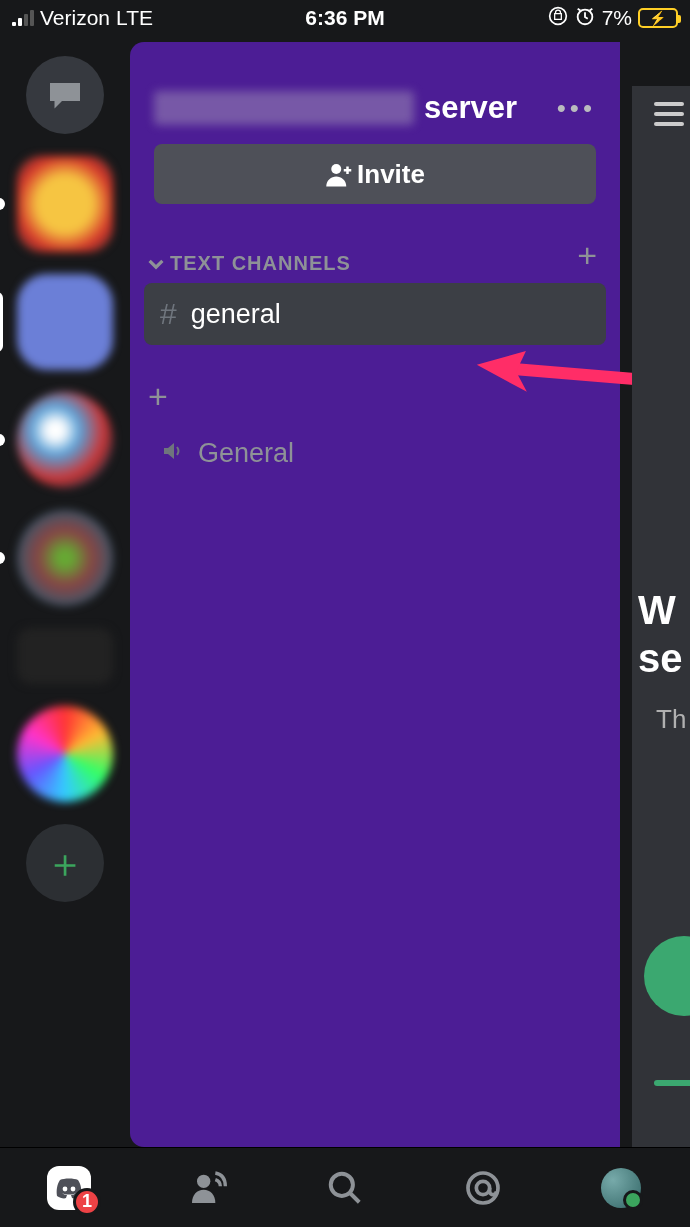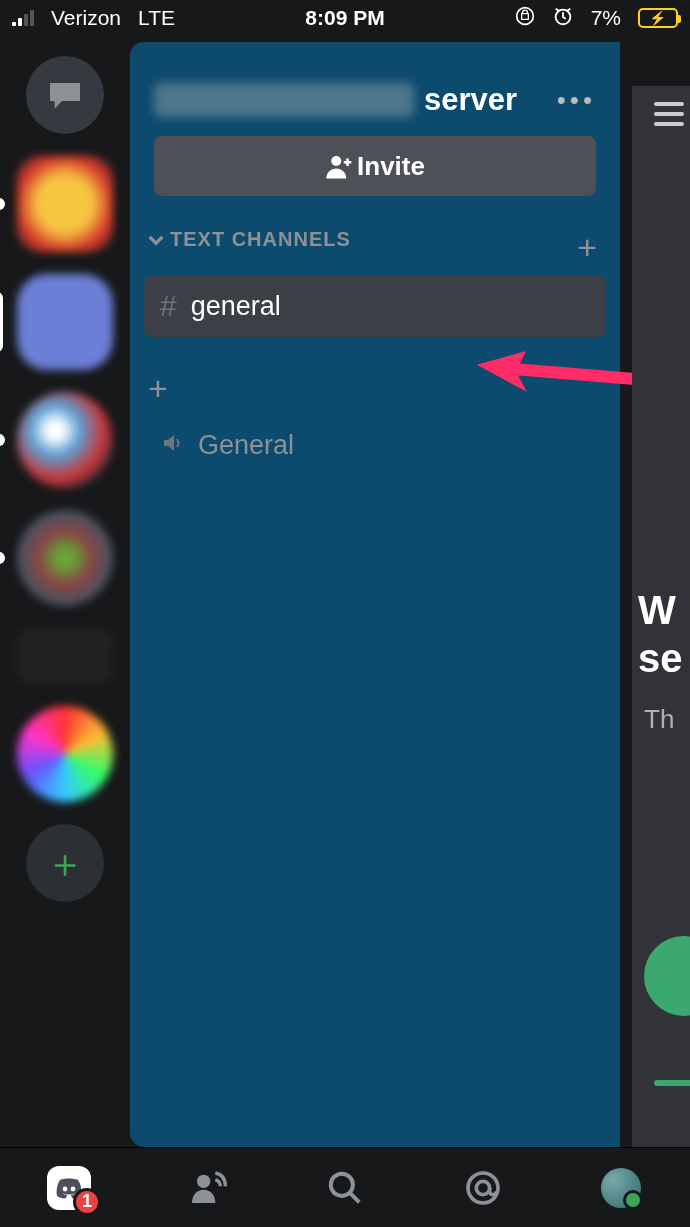--- a/index.html
+++ b/index.html
@@ -17,21 +17,21 @@
   .status-bar {
     height: 36px;
     display: flex;
     align-items: center;
     justify-content: space-between;
     padding: 0 12px;
     color: #fff;
     font-size: 21px;
     font-weight: 500;
   }
-  .status-left, .status-right { display: flex; align-items: center; gap: 17px; }
+  .status-left, .status-right { display: flex; align-items: center; gap: 6px; }
   .status-center { position: absolute; left: 50%; transform: translateX(-50%); font-weight: 600; }
   .signal { display: inline-flex; align-items: flex-end; gap: 2px; height: 16px; }
   .signal span { width: 4px; background: #555; border-radius: 1px; }
   .signal span.on { background: #fff; }
   .signal span:nth-child(1){height:4px;} .signal span:nth-child(2){height:8px;}
   .signal span:nth-child(3){height:12px;} .signal span:nth-child(4){height:16px;}
   .battery-box {
     width: 40px; height: 20px; border: 2px solid #ffcf26; border-radius: 5px;
     display: inline-flex; align-items: center; justify-content: center; position: relative;
   }
@@ -70,43 +70,43 @@
   .srv-pill { position:absolute; left:-24px; top:50%; transform:translateY(-50%); width:10px; height:60px; background:#fff; border-radius:0 6px 6px 0; }
   .add-server {
     width: 78px; height: 78px; border-radius: 50%;
     background: #2c2f33; display:flex; align-items:center; justify-content:center;
     color:#3ba55d; font-size: 40px; font-weight:300;
   }
 
   
   .channel-panel {
     flex: 0 0 490px;
-    background: #0c4a6e;
+    background: #4c1d95;
     border-radius: 14px 0 0 14px;
     margin-top: 6px;
     margin-left: 0;
-    padding: 8px 14px;
+    padding: 16px 14px;
     position: relative;
   }
   .server-header {
     display: flex; align-items: center; justify-content: space-between;
     padding: 32px 10px 18px 10px;
   }
   .server-name { font-size: 31px; font-weight: 700; color: #fff; display:flex; align-items:center; gap:10px;}
   .server-name-blur { display:inline-block; width: 260px; height: 34px; background: rgba(200,200,200,0.35); filter: blur(5px); border-radius:4px;}
   .ellipsis { color:#b9bbbe; font-size: 26px; letter-spacing: 4px; }
   .invite-btn {
     margin: 0 10px;
     background:#4e5058; color:#fff; border:none; border-radius:8px;
     height:60px; width: calc(100% - 20px); display:flex; align-items:center; justify-content:center; gap:2px;
     font-size: 26px; font-weight:600;
   }
 
   .cat-row {
-    display:flex; align-items:flex-start; justify-content:space-between;
+    display:flex; align-items:flex-end; justify-content:space-between;
     color:#8e9297; font-size:20px; font-weight:700; letter-spacing:1px;
     padding: 32px 8px 8px 4px;
   }
   .cat-left { display:flex; align-items:center; gap:6px;}
   .cat-plus { font-size: 34px; font-weight:300; color:#8e9297;}
 
   .channel-item {
     display:flex; align-items:center; gap:14px;
     padding: 14px 16px; border-radius:8px;
     color:#8e9297; font-size:27px;
@@ -123,21 +123,21 @@
   }
 
   
   .peek {
     position:absolute; right:0; top:50px; width:58px; height:1080px;
     background:#313338; color:#e0e0e0; padding-top:16px; overflow:hidden;
   }
   .peek-burger { display:flex; flex-direction:column; gap:6px; margin-left:22px;}
   .peek-burger span{ width:30px; height:4px; background:#ccc; border-radius:2px;}
   .peek-text { margin-top: 460px; font-size:40px; font-weight:700; color:#fff; white-space:nowrap; margin-left:6px; line-height:1.2;}
-  .peek-sub { font-size:26px; color:#b0b0b0; margin-left:12px; margin-top:22px;}
+  .peek-sub { font-size:26px; color:#b0b0b0; margin-left:24px; margin-top:22px;}
   .peek-circle { width:80px; height:80px; border-radius:50%; background:#3ba870; position:absolute; bottom:150px; right:-34px;}
   .peek-line { width:40px; height:6px; background:#3ba870; border-radius:3px; position:absolute; bottom:80px; right:-4px;}
 
   
   .tab-bar {
     position:absolute; bottom:0; left:0; right:0; height:80px;
     background:#17181a; display:flex; align-items:center; justify-content:space-around;
     border-top:1px solid #000;
   }
   .tab-item { color:#8e9297; font-size:30px; position:relative; width:50px; height:50px; display:flex; align-items:center; justify-content:center;}
@@ -166,21 +166,21 @@
   <div class="status-left">
     <span class="signal">
       <span class="on"></span>
         <span class="on"></span>
         <span></span>
         <span></span>
     </span>
     <span>Verizon</span>
     <span>LTE</span>
   </div>
-  <div class="status-center">8:09 PM</div>
+  <div class="status-center">6:36 PM</div>
   <div class="status-right">
     <span>
       <svg width="20" height="20" viewBox="0 0 24 24">
           <circle cx="12" cy="12" r="10" fill="none" stroke="#fff" stroke-width="2"></circle>
           <path d="M9 9 v-1 a3 3 0 0 1 6 0 v1 M8 9 h8 v7 h-8 z" fill="none" stroke="#fff" stroke-width="1.5"></path>
         </svg>
     </span>
     <span>
       <svg width="22" height="22" viewBox="0 0 24 24" fill="#fff">
           <circle cx="12" cy="13" r="8" fill="none" stroke="#fff" stroke-width="2"></circle>

